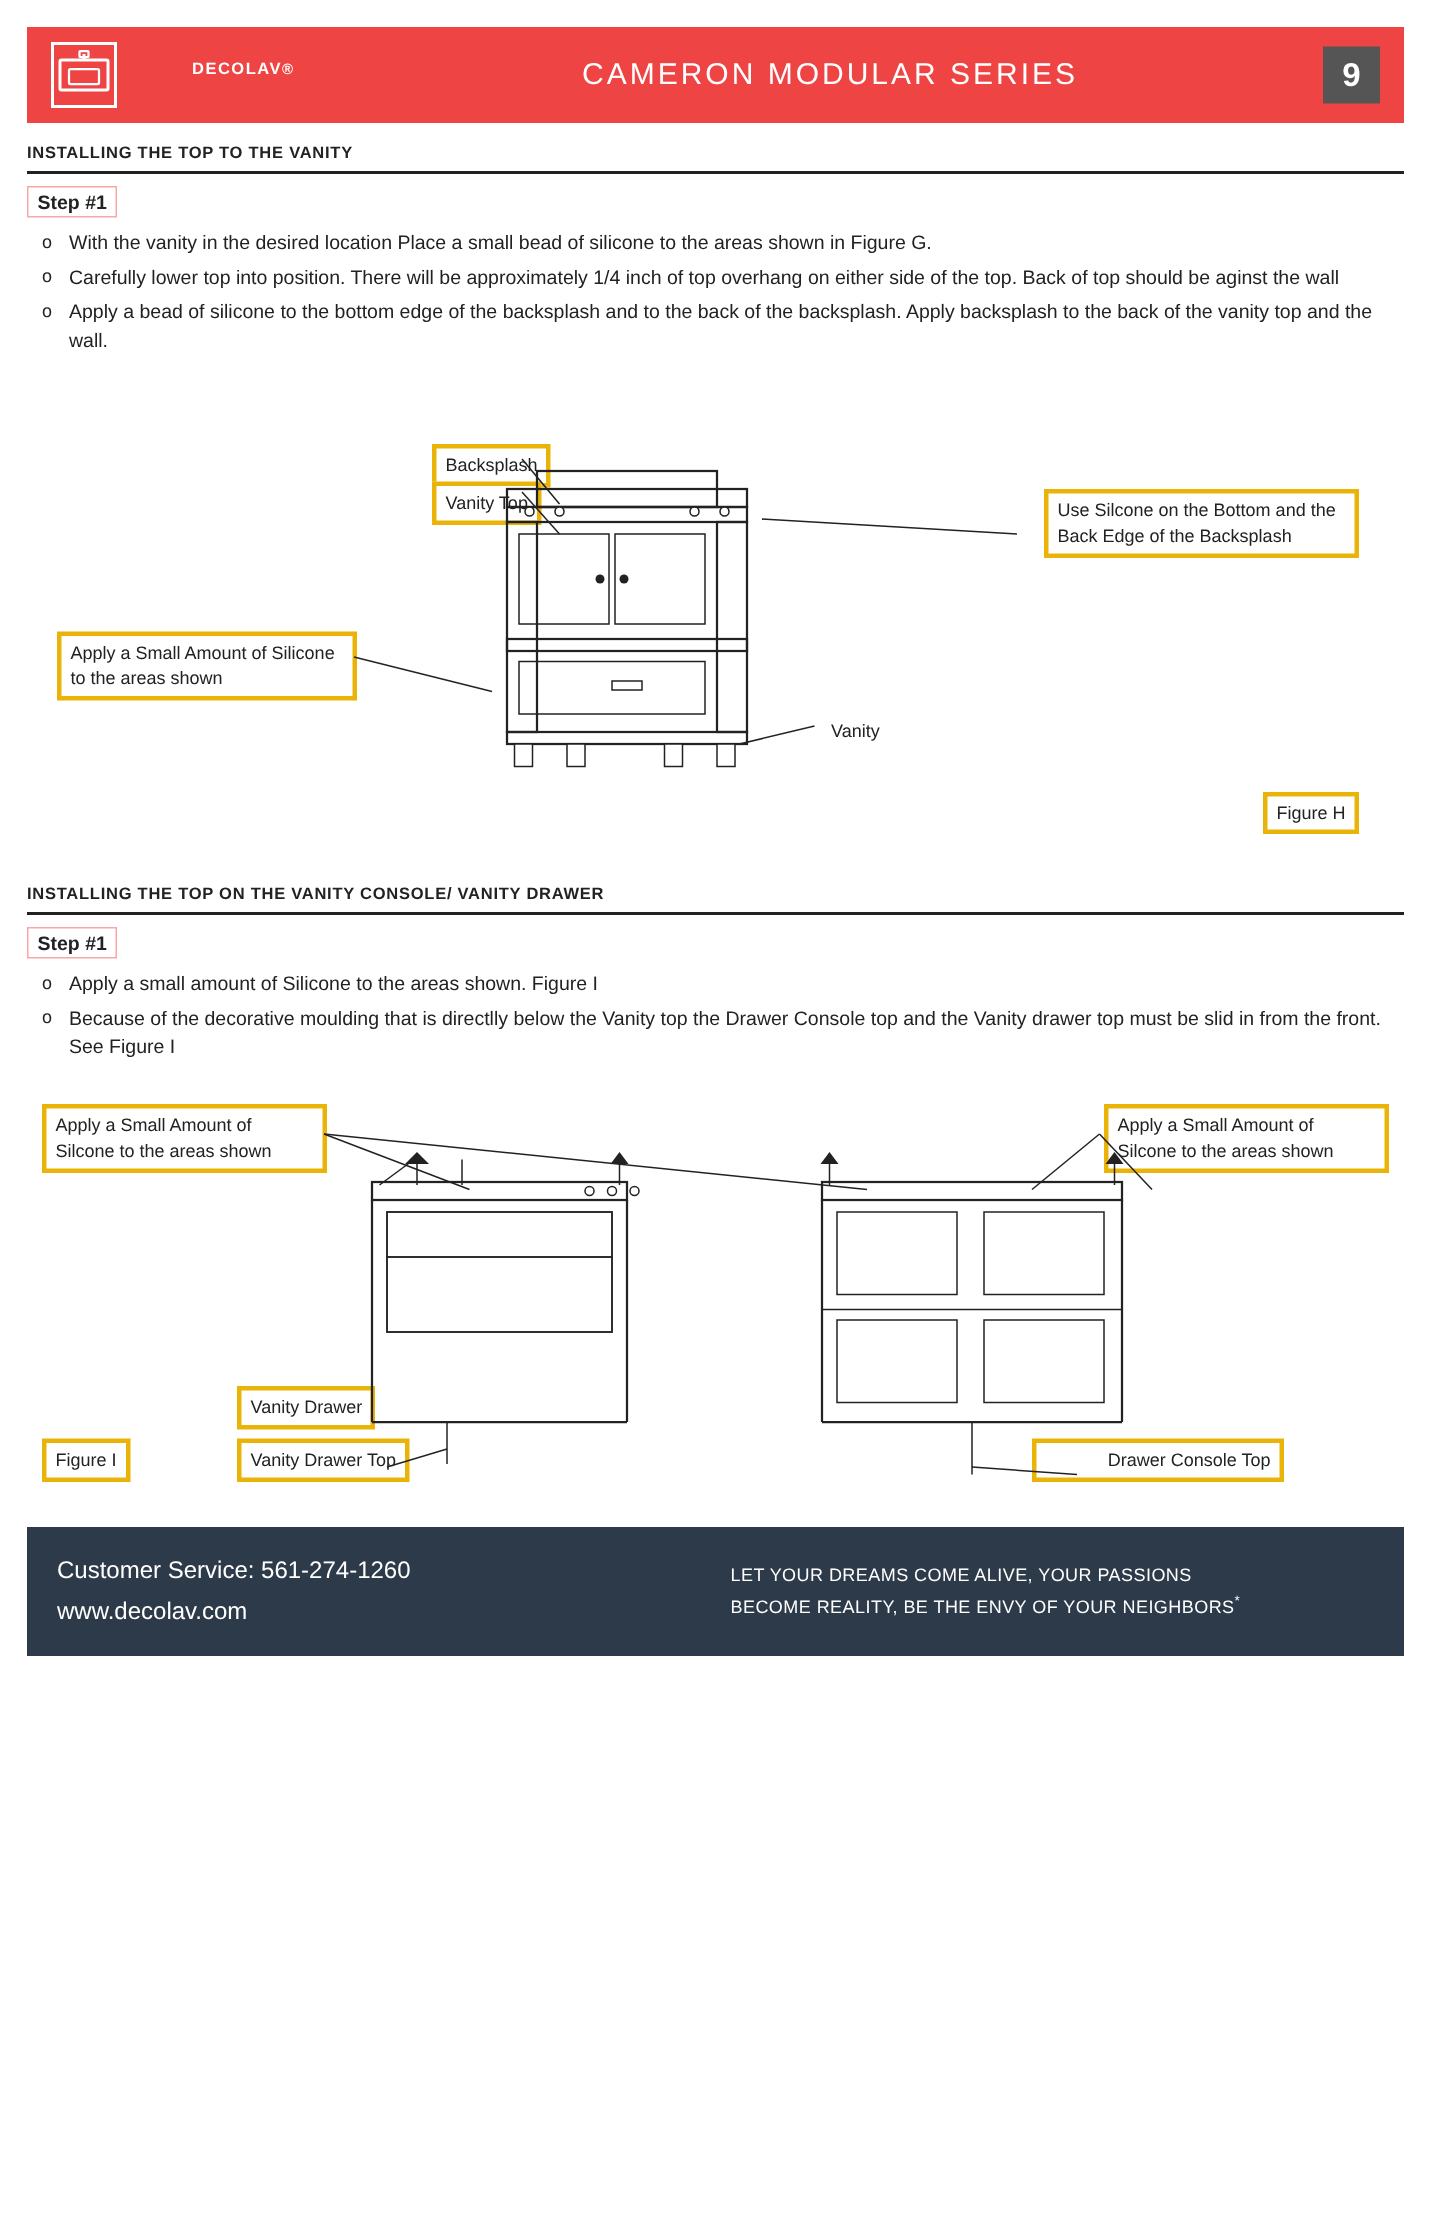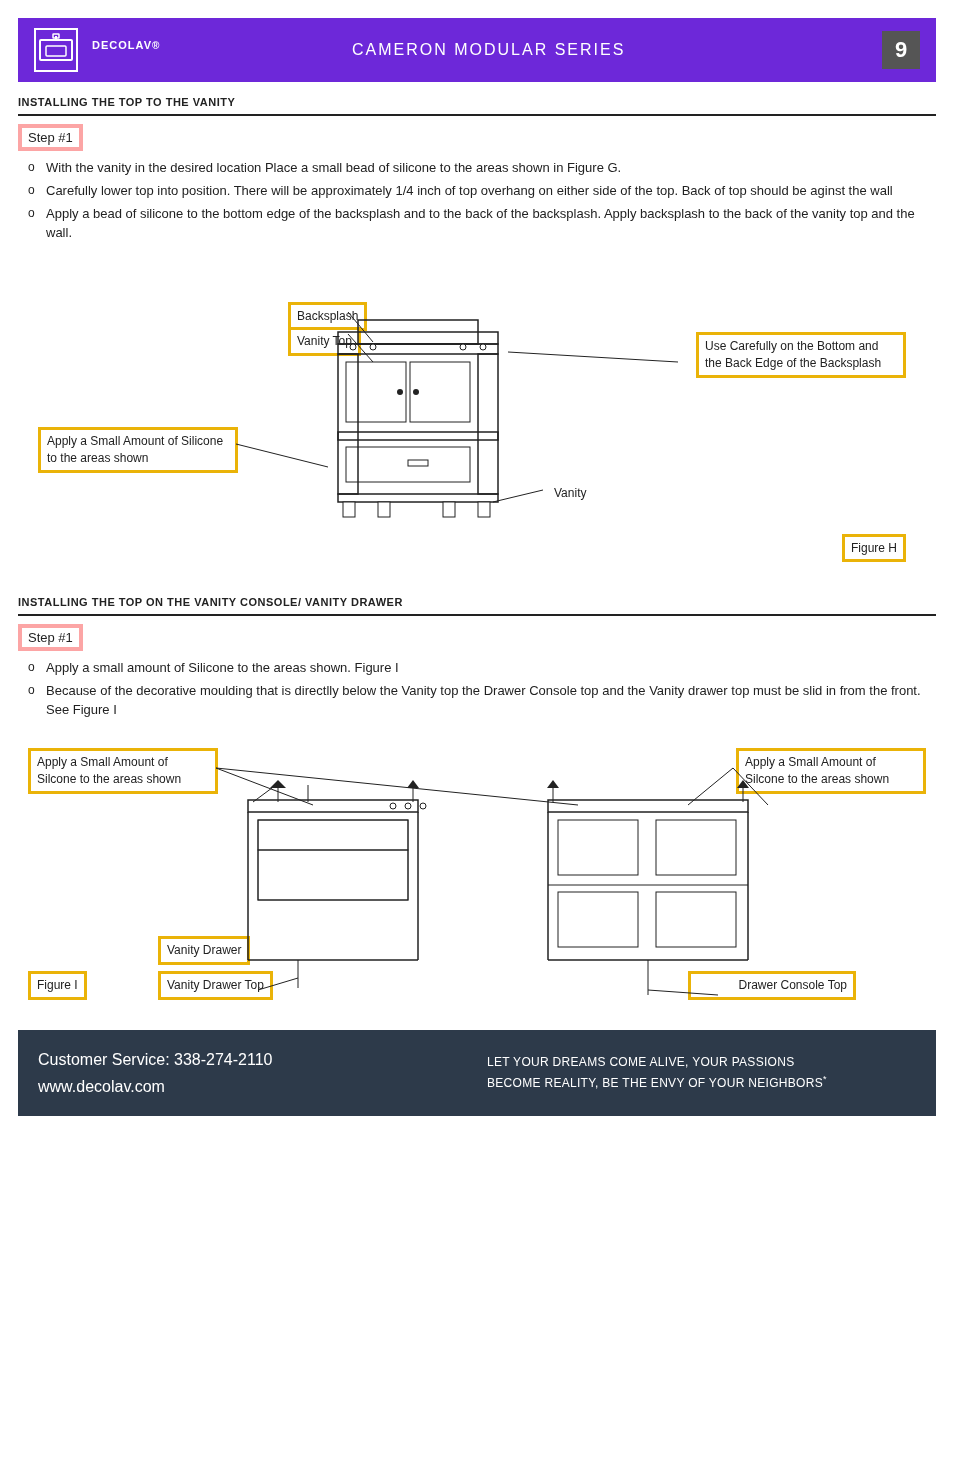--- a/index.html
+++ b/index.html
@@ -9,23 +9,24 @@
       background: #fff;
       font-family: Arial, sans-serif;
       font-size: 13px;
       color: #222;
     }
 
     
     .header {
       display: flex;
       align-items: center;
-      background: #6d28d9;
+      background: #ef4444;
       padding: 10px 16px;
       margin: 18px 18px 0 18px;
+      gap: 36px;
     }
     .header-logo {
       width: 44px;
       height: 44px;
       border: 2px solid #fff;
       display: flex;
       align-items: center;
       justify-content: center;
       margin-right: 14px;
       flex-shrink: 0;
@@ -42,21 +43,21 @@
       text-transform: uppercase;
       flex: 1;
     }
     .header-brand span {
       font-size: 11px;
       vertical-align: super;
       letter-spacing: 1px;
     }
     .header-title {
       color: #fff;
-      font-size: 16px;
+      font-size: 20px;
       font-weight: normal;
       letter-spacing: 2px;
       text-transform: uppercase;
       flex: 2;
     }
     .header-num {
       background: #555;
       color: #fff;
       font-size: 22px;
       font-weight: bold;
@@ -80,25 +81,25 @@
       padding: 14px 0 6px 0;
       font-size: 11px;
       font-weight: bold;
       letter-spacing: 0.5px;
       text-transform: uppercase;
       margin-bottom: 8px;
     }
 
     
     .step-box {
-      border: 4px solid #fca5a5;
+      border: 1px solid #fca5a5;
       display: inline-block;
       padding: 2px 6px;
       font-size: 13px;
-      font-weight: normal;
+      font-weight: bold;
       margin-bottom: 8px;
     }
 
     
     .bullet-list {
       list-style: none;
       padding-left: 10px;
       margin-bottom: 10px;
     }
     .bullet-list li {
@@ -219,21 +220,21 @@
 
     <div class="callout" style="left:270px; top:50px;">
       <span>Backsplash</span>
     </div>
 
     <div class="callout" style="left:270px; top:75px;">
       <span>Vanity Top</span>
     </div>
 
     <div class="callout" style="right:30px; top:80px; width:210px;">
-      <span>Use Carefully on the Bottom and the
+      <span>Use Silcone on the Bottom and the
 Back Edge of the Backsplash</span>
     </div>
 
     <div class="callout" style="left:530px; top:230px; border:none; background:transparent;">
       <span>Vanity</span>
     </div>
 
     <div class="callout" style="right:30px; bottom:10px;">
       <span>Figure H</span>
     </div>
@@ -382,21 +383,21 @@
 
       <line x1="630" y1="230" x2="630" y2="265" stroke="#222" stroke-width="1"></line>
       <line x1="630" y1="260" x2="700" y2="265" stroke="#222" stroke-width="1"></line>
     </svg>
   </div>
 
 </div>
 
 <div class="footer">
   <div class="footer-left">
-    <div>Customer Service: 338-274-2110</div>
+    <div>Customer Service: 561-274-1260</div>
     <div>www.decolav.com</div>
   </div>
   <div class="footer-right">
     <div class="footer-right-text">
       LET  YOUR DREAMS COME ALIVE, YOUR PASSIONS<br>BECOME REALITY, BE THE ENVY OF YOUR NEIGHBORS<sup style="font-size:9px;">*</sup>
     </div>
   </div>
 </div>
 
 </body></html>

